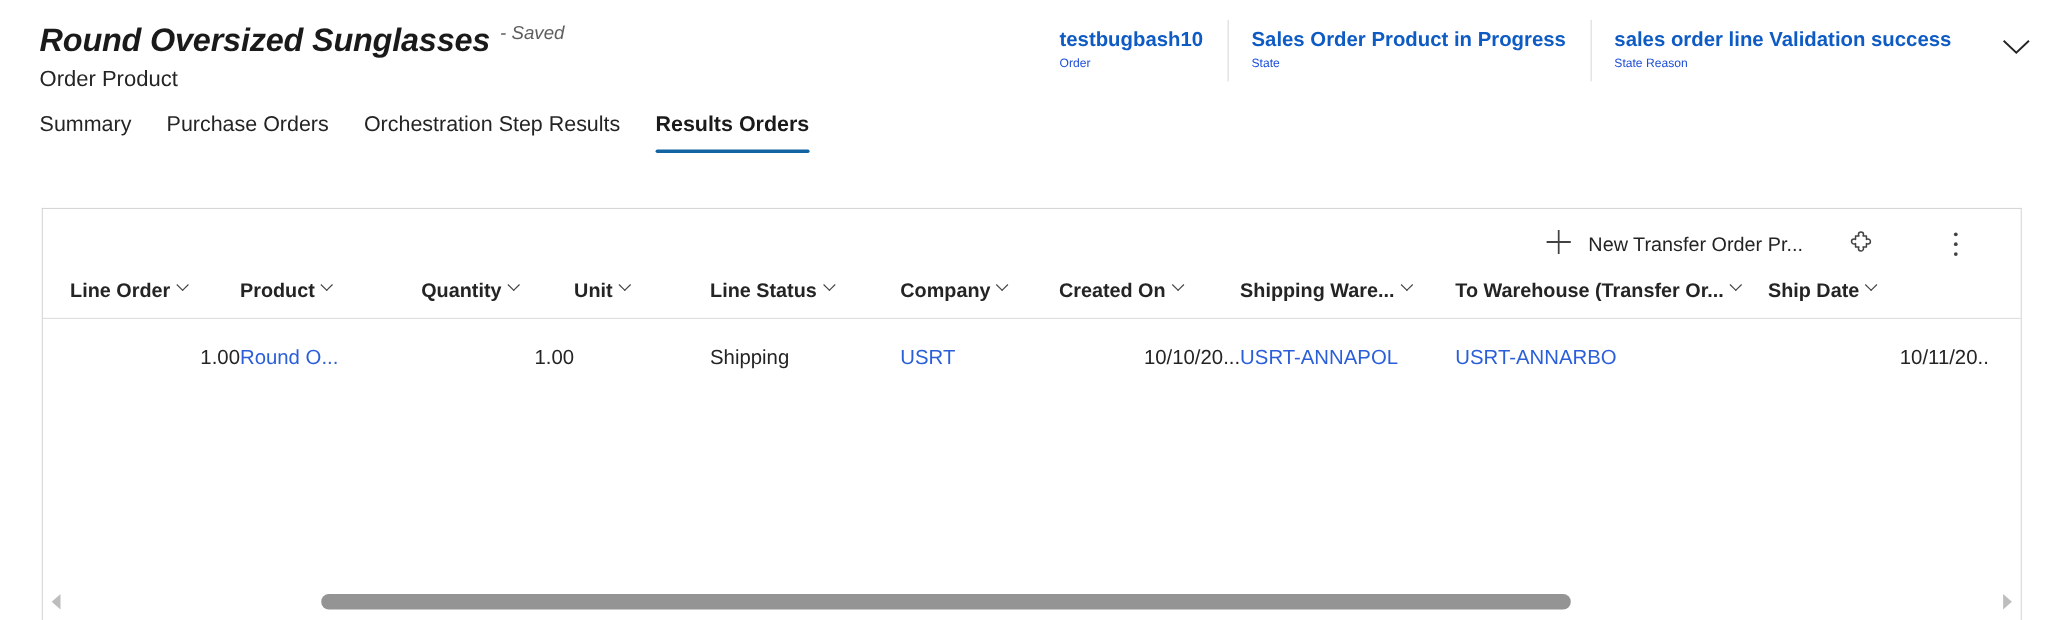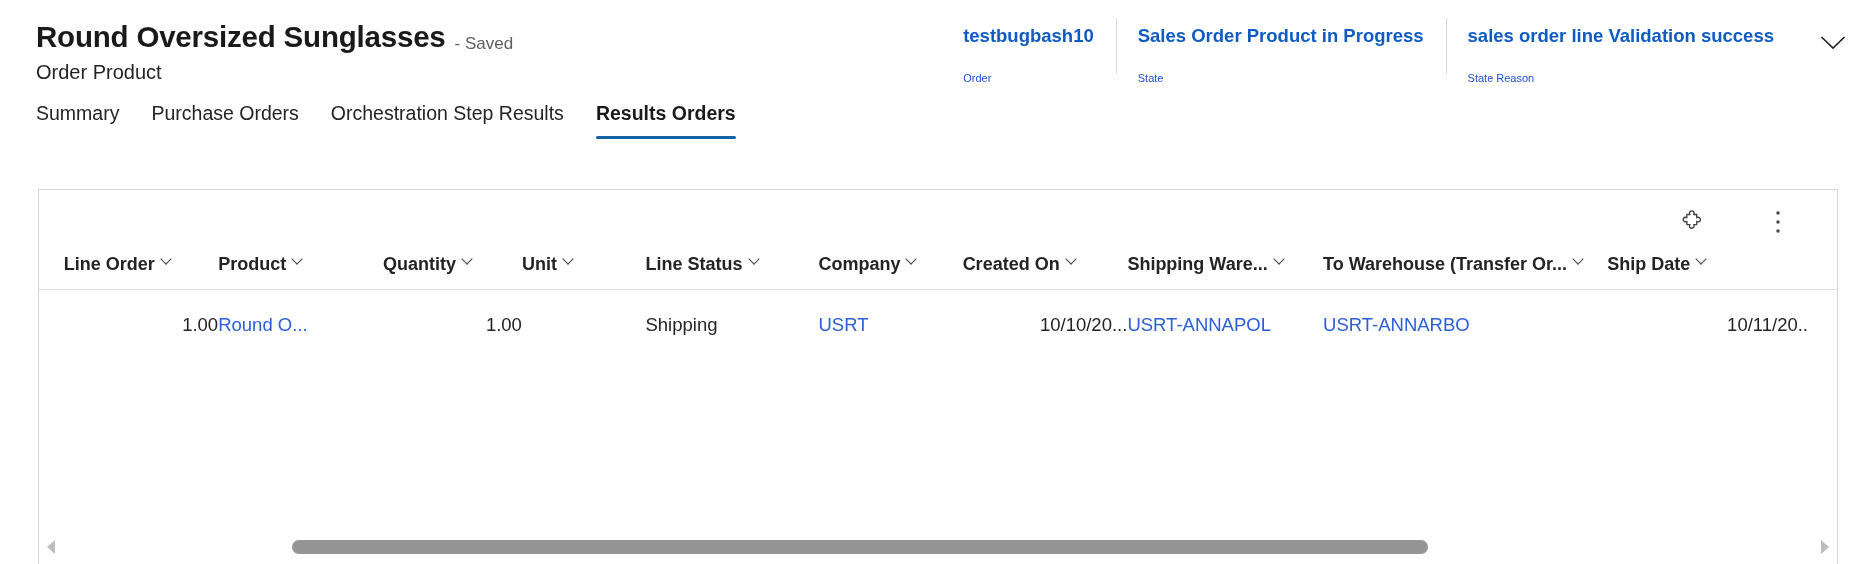--- a/index.html
+++ b/index.html
@@ -20,22 +20,23 @@
     height: 96px;
     padding: 0;
   }
   .header-left {
     position: absolute;
     left: 36px;
     top: 20px;
   }
   .title-row {
     display: flex;
-    align-items: flex-end;
+    align-items: flex-start;
     gap: 9px;
+    font-style: italic;
   }
   .record-title {
     font-size: 29.5px;
     font-weight: 600;
     color: #1a1a1a;
     letter-spacing: -0.2px;
     line-height: 1.15;
   }
   .saved-label {
     font-size: 17px;
@@ -57,21 +58,20 @@
     align-items: flex-start;
     height: 56px;
   }
   .hdr-field {
     padding: 0 22px;
     display: flex;
     flex-direction: column;
     justify-content: flex-start;
     position: relative;
     height: 52px;
-    gap: 20px;
   }
   .hdr-field + .hdr-field::before {
     content: "";
     position: absolute;
     left: 0;
     top: -6px;
     width: 1px;
     height: 56px;
     background: #d9d9d9;
   }
@@ -331,20 +331,28 @@
   </div>
   <div class="tab active">
     <span>Results Orders</span>
   </div>
 </div>
 
 <div class="grid-panel">
 
   <div class="grid-toolbar">
 
+    <div class="tb-btn">
+      <span>
+        <svg width="26" height="26" viewBox="0 0 26 26" aria-hidden="true">
+          <path d="M13 2 V24 M2 13 H24" fill="none" stroke="#424242" stroke-width="1.6"></path>
+        </svg>
+      </span>
+      <span>New Transfer Order Pr...</span>
+    </div>
 
     <div class="tb-icon-btn">
       <svg width="24" height="24" viewBox="0 0 24 24" aria-hidden="true">
         <path d="M9.5 3.2 a2.3 2.3 0 0 1 4.6 0 a2.3 2.3 0 0 1 -0.45 1.3 h3.1 v3.2 a2.3 2.3 0 0 1 1.35 -0.45 a2.3 2.3 0 0 1 0 4.6 a2.3 2.3 0 0 1 -1.35 -0.45 v3.2 h-3.1 a2.3 2.3 0 0 1 0.45 1.35 a2.3 2.3 0 0 1 -4.6 0 a2.3 2.3 0 0 1 0.45 -1.35 h-3.1 v-3.2 a2.3 2.3 0 0 1 -1.35 0.45 a2.3 2.3 0 0 1 0 -4.6 a2.3 2.3 0 0 1 1.35 0.45 v-3.2 h3.1 a2.3 2.3 0 0 1 -0.45 -1.3 z" fill="none" stroke="#424242" stroke-width="1.35" stroke-linejoin="round"></path>
       </svg>
     </div>
 
     <div class="tb-icon-btn last">
       <svg width="8" height="26" viewBox="0 0 8 26" aria-hidden="true">
         <circle cx="4" cy="4" r="1.7" fill="#424242"></circle>

